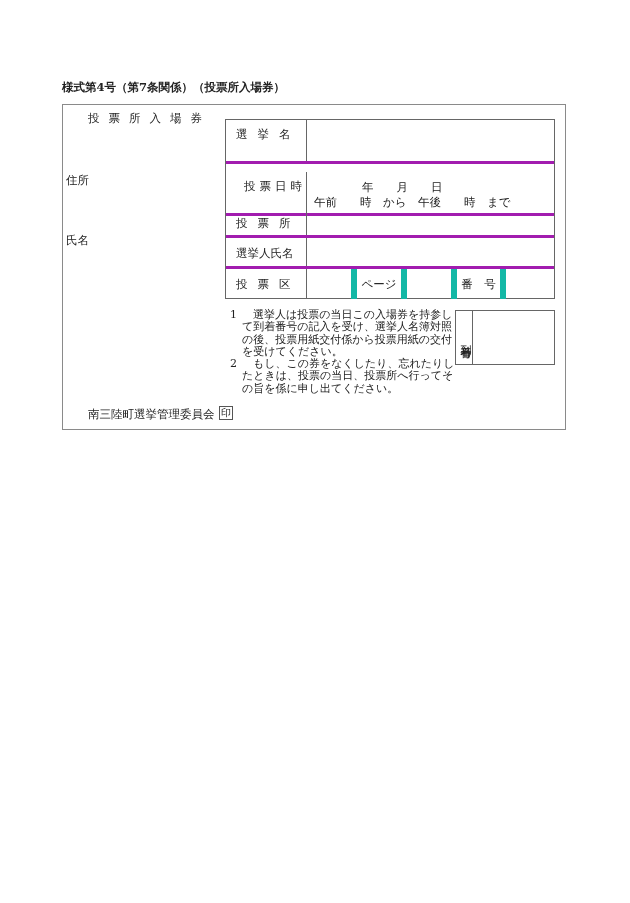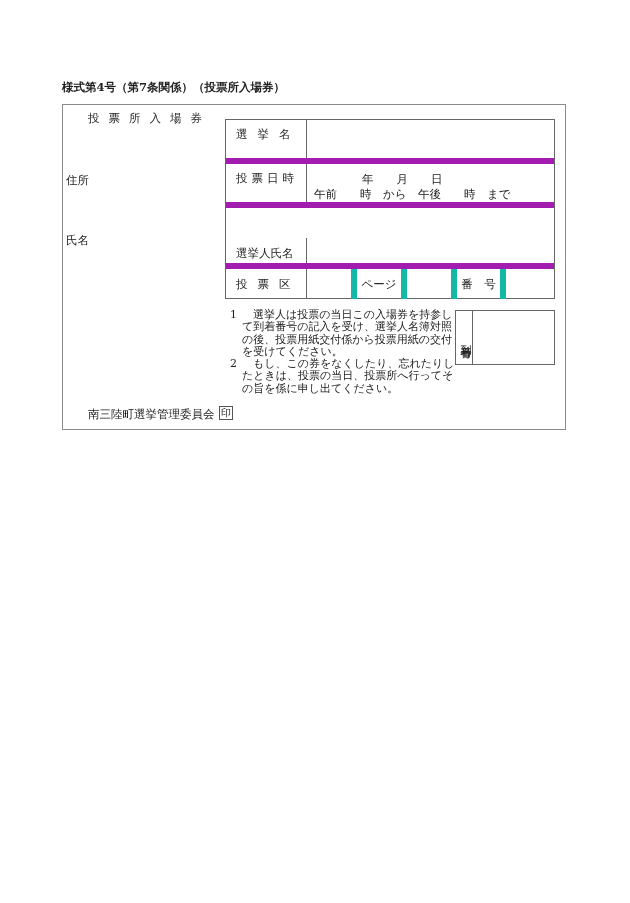--- a/index.html
+++ b/index.html
@@ -9,25 +9,25 @@
     color: #222;
   }
   .abs { position: absolute; }
   .caption { left: 62px; top: 80px; font-size: 11.5px; letter-spacing: 0px; white-space: nowrap; font-weight: bold; }
   .frame { left: 62px; top: 104px; width: 504px; height: 326px; border: 1px solid #8a8a8a; box-sizing: border-box; }
   .ticket-title { left: 88px; top: 111px; font-size: 11.5px; letter-spacing: 9px; white-space: nowrap; }
   .lbl-addr { left: 66px; top: 173px; font-size: 11.5px; }
   .lbl-name { left: 66px; top: 233px; font-size: 11.5px; }
 
   .tbl { left: 225px; top: 119px; width: 330px; height: 180px; border: 1px solid #666; box-sizing: border-box; }
-  .row { position: absolute; left: 0; width: 100%; border-bottom: 6px solid #a21caf; box-sizing: border-box; }
+  .row { position: absolute; left: 0; width: 100%; border-bottom: 3px solid #a21caf; box-sizing: border-box; }
   .row.last { border-bottom: none; }
   .cell-label { position: absolute; left: 0; top: 0; width: 81px; height: 100%; border-right: 1px solid #666; box-sizing: border-box; font-size: 11.5px; padding-left: 10px; }
   .r1 { top: 0; height: 44px; }
-  .r2 { top: 44px; height: 44px; }
+  .r2 { top: 52px; height: 44px; text-align: right; }
   .r3 { top: 88px; height: 30px; }
   .r4 { top: 118px; height: 31px; }
   .r5 { top: 149px; height: 30px; }
   .r1 .cell-label, .r2 .cell-label { padding-top: 7px; }
   .r3 .cell-label, .r4 .cell-label, .r5 .cell-label { line-height: 30px; }
   .spaced-wide { letter-spacing: 10px; }
   .spaced-mid { letter-spacing: 4px; }
   .spaced-none { letter-spacing: 0px; }
 
   .dt-line1 { position: absolute; left: 136px; top: 8px; font-size: 11.5px; white-space: pre; }
@@ -59,20 +59,23 @@
 
 <div class="abs tbl">
   <div class="row r1">
     <div class="cell-label spaced-wide">選挙名</div>
   </div>
   <div class="row r2">
     <div class="cell-label spaced-mid">投票日時</div>
     <div class="dt-line1">年　　月　　日</div>
     <div class="dt-line2">午前　　時　から　午後　　時　まで</div>
   </div>
+  <div class="row r3">
+    <div class="cell-label spaced-wide">投票所</div>
+  </div>
   <div class="row r4">
     <div class="cell-label spaced-none">選挙人氏名</div>
   </div>
   <div class="row r5 last">
     <div class="cell-label spaced-wide">投票区</div>
     <div class="subcell" style="left:81px;width:50px;"></div>
     <div class="subcell" style="left:131px;width:50px;">ページ</div>
     <div class="subcell" style="left:181px;width:50px;"></div>
     <div class="subcell" style="left:231px;width:49px;">番　号</div>
     <div class="subcell" style="left:280px;width:48px;border-right:none;"></div>

